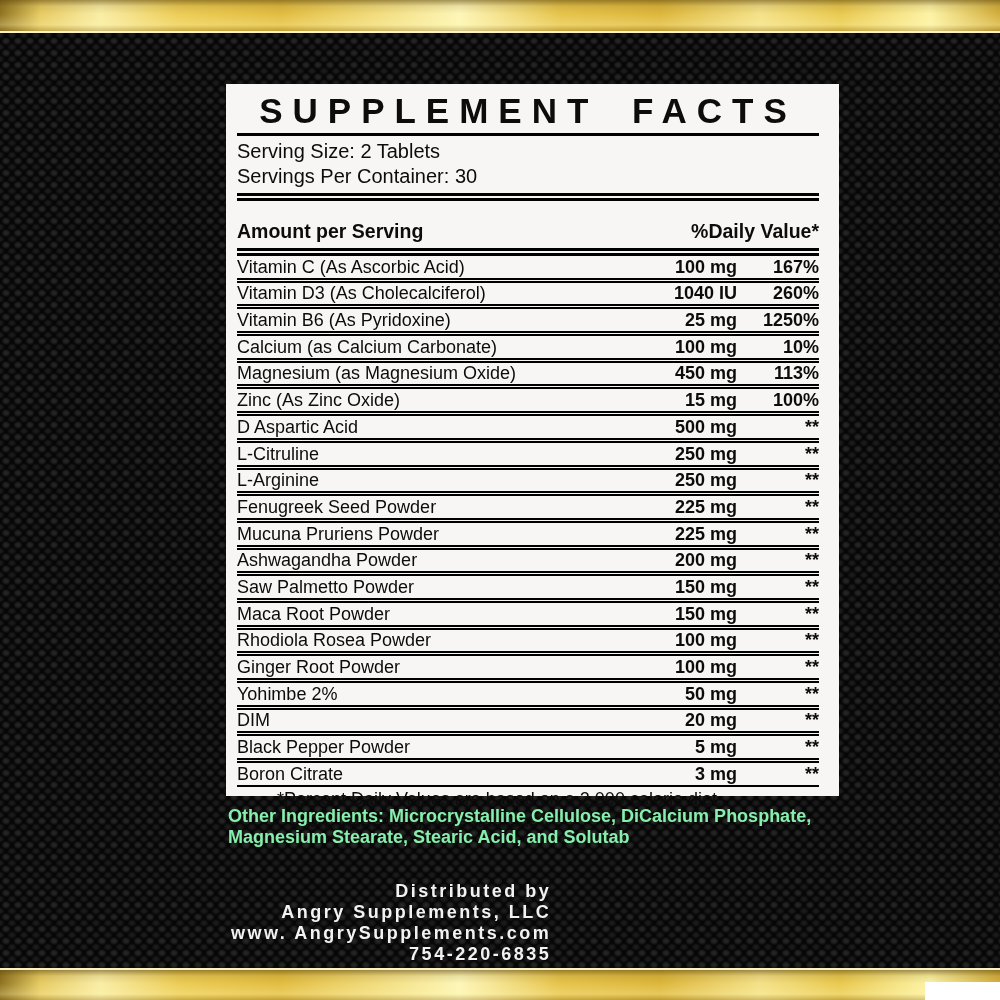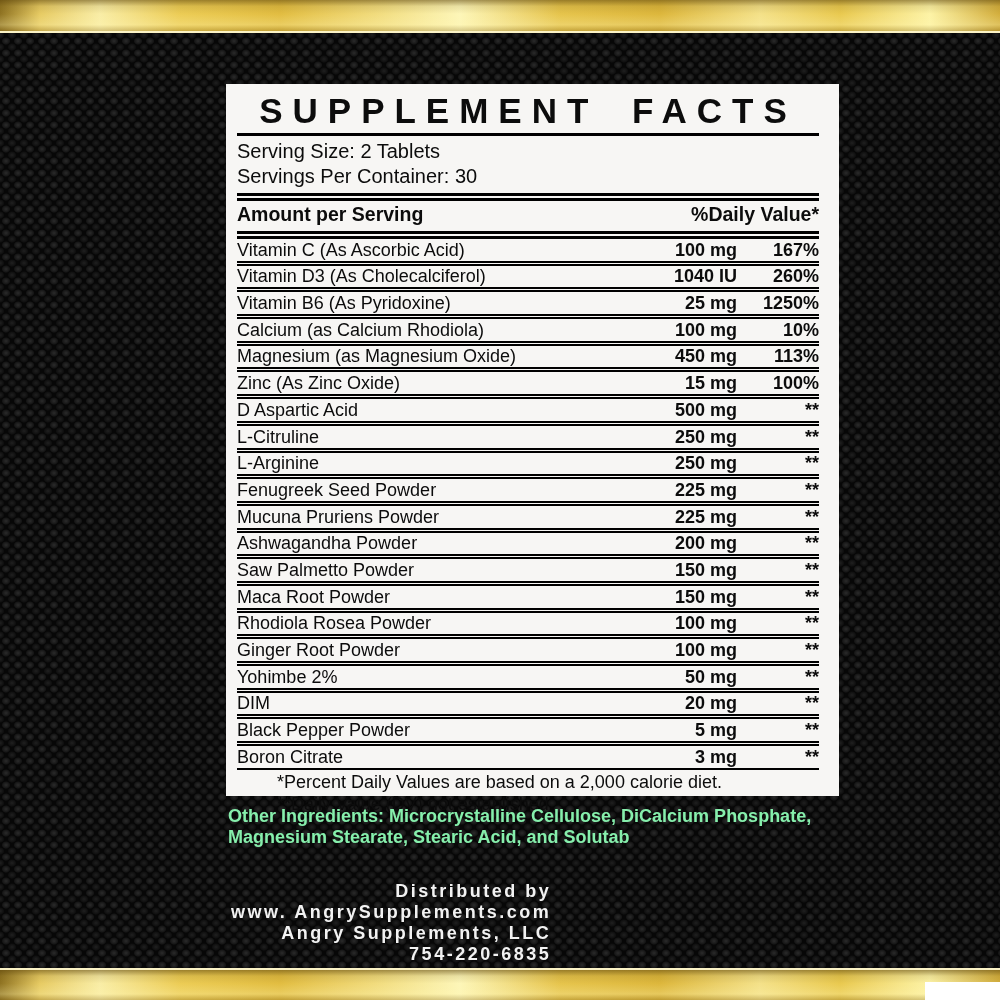--- a/index.html
+++ b/index.html
@@ -37,21 +37,21 @@
     text-align:center; line-height:38px; white-space:nowrap;
   }
   .rule  { height:3px; background:#000; margin-top:3px; }
   .serv  { font-size:20px; line-height:25px; font-weight:normal; margin-top:3px; }
   .serv2 { margin-top:0; }
   .dbar  {
     height:8px; margin-top:4px;
     background:linear-gradient(180deg,#000 0,#000 3px,#f7f6f4 3px,#f7f6f4 4.7px,#000 4.7px,#000 8px);
   }
   .hdr { display:flex; justify-content:space-between; align-items:baseline;
-         font-weight:bold; font-size:19.5px; line-height:25px; margin-top:1px; }
+         font-weight:bold; font-size:19.5px; line-height:25px; margin-top:18px; }
   .rows { margin-top:0; }
   .row { display:flex; align-items:flex-end; height:21.7px; font-size:18px; line-height:21px; }
   .row .nm  { flex:1; text-align:left;  white-space:nowrap; }
   .row .amt { width:114px; text-align:right; font-weight:bold; white-space:nowrap; }
   .row .dv  { width:82px;  text-align:right; font-weight:bold; white-space:nowrap;margin-top:32px; }
   .sep {
     height:5px;
     background:linear-gradient(180deg,#000 0,#000 2px,#f7f6f4 2px,#f7f6f4 3px,#000 3px,#000 5px);
   }
   .rows > .sep:last-child { height:2px; background:#000; }
@@ -101,21 +101,21 @@
   <div class="sep"></div>
 
   <div class="row">
     <span class="nm">Vitamin B6 (As Pyridoxine)</span>
     <span class="amt">25 mg</span>
     <span class="dv">1250%</span>
   </div>
   <div class="sep"></div>
 
   <div class="row">
-    <span class="nm">Calcium (as Calcium Rhodiola)</span>
+    <span class="nm">Calcium (as Calcium Carbonate)</span>
     <span class="amt">100 mg</span>
     <span class="dv">10%</span>
   </div>
   <div class="sep"></div>
 
   <div class="row">
     <span class="nm">Magnesium (as Magnesium Oxide)</span>
     <span class="amt">450 mg</span>
     <span class="dv">113%</span>
   </div>
@@ -228,20 +228,20 @@
 </div>
 
   <div class="footnote">*Percent Daily Values are based on a 2,000 calorie diet.</div>
   <div class="footnote">**Daily Value (DV) not established</div>
 </div>
 
 <div class="other-ing">Other Ingredients: Microcrystalline Cellulose, DiCalcium Phosphate, Magnesium Stearate, Stearic Acid, and Solutab</div>
 
 <div class="distributor">
   <div>Distributed by</div>
+  <div>Angry Supplements, LLC</div>
   <div>www. AngrySupplements.com</div>
-  <div>Angry Supplements, LLC</div>
   <div>754-220-6835</div>
 </div>
 
 <div class="gold gold-bottom">
   <div class="corner-notch"></div>
 </div>
 
 </body></html>

